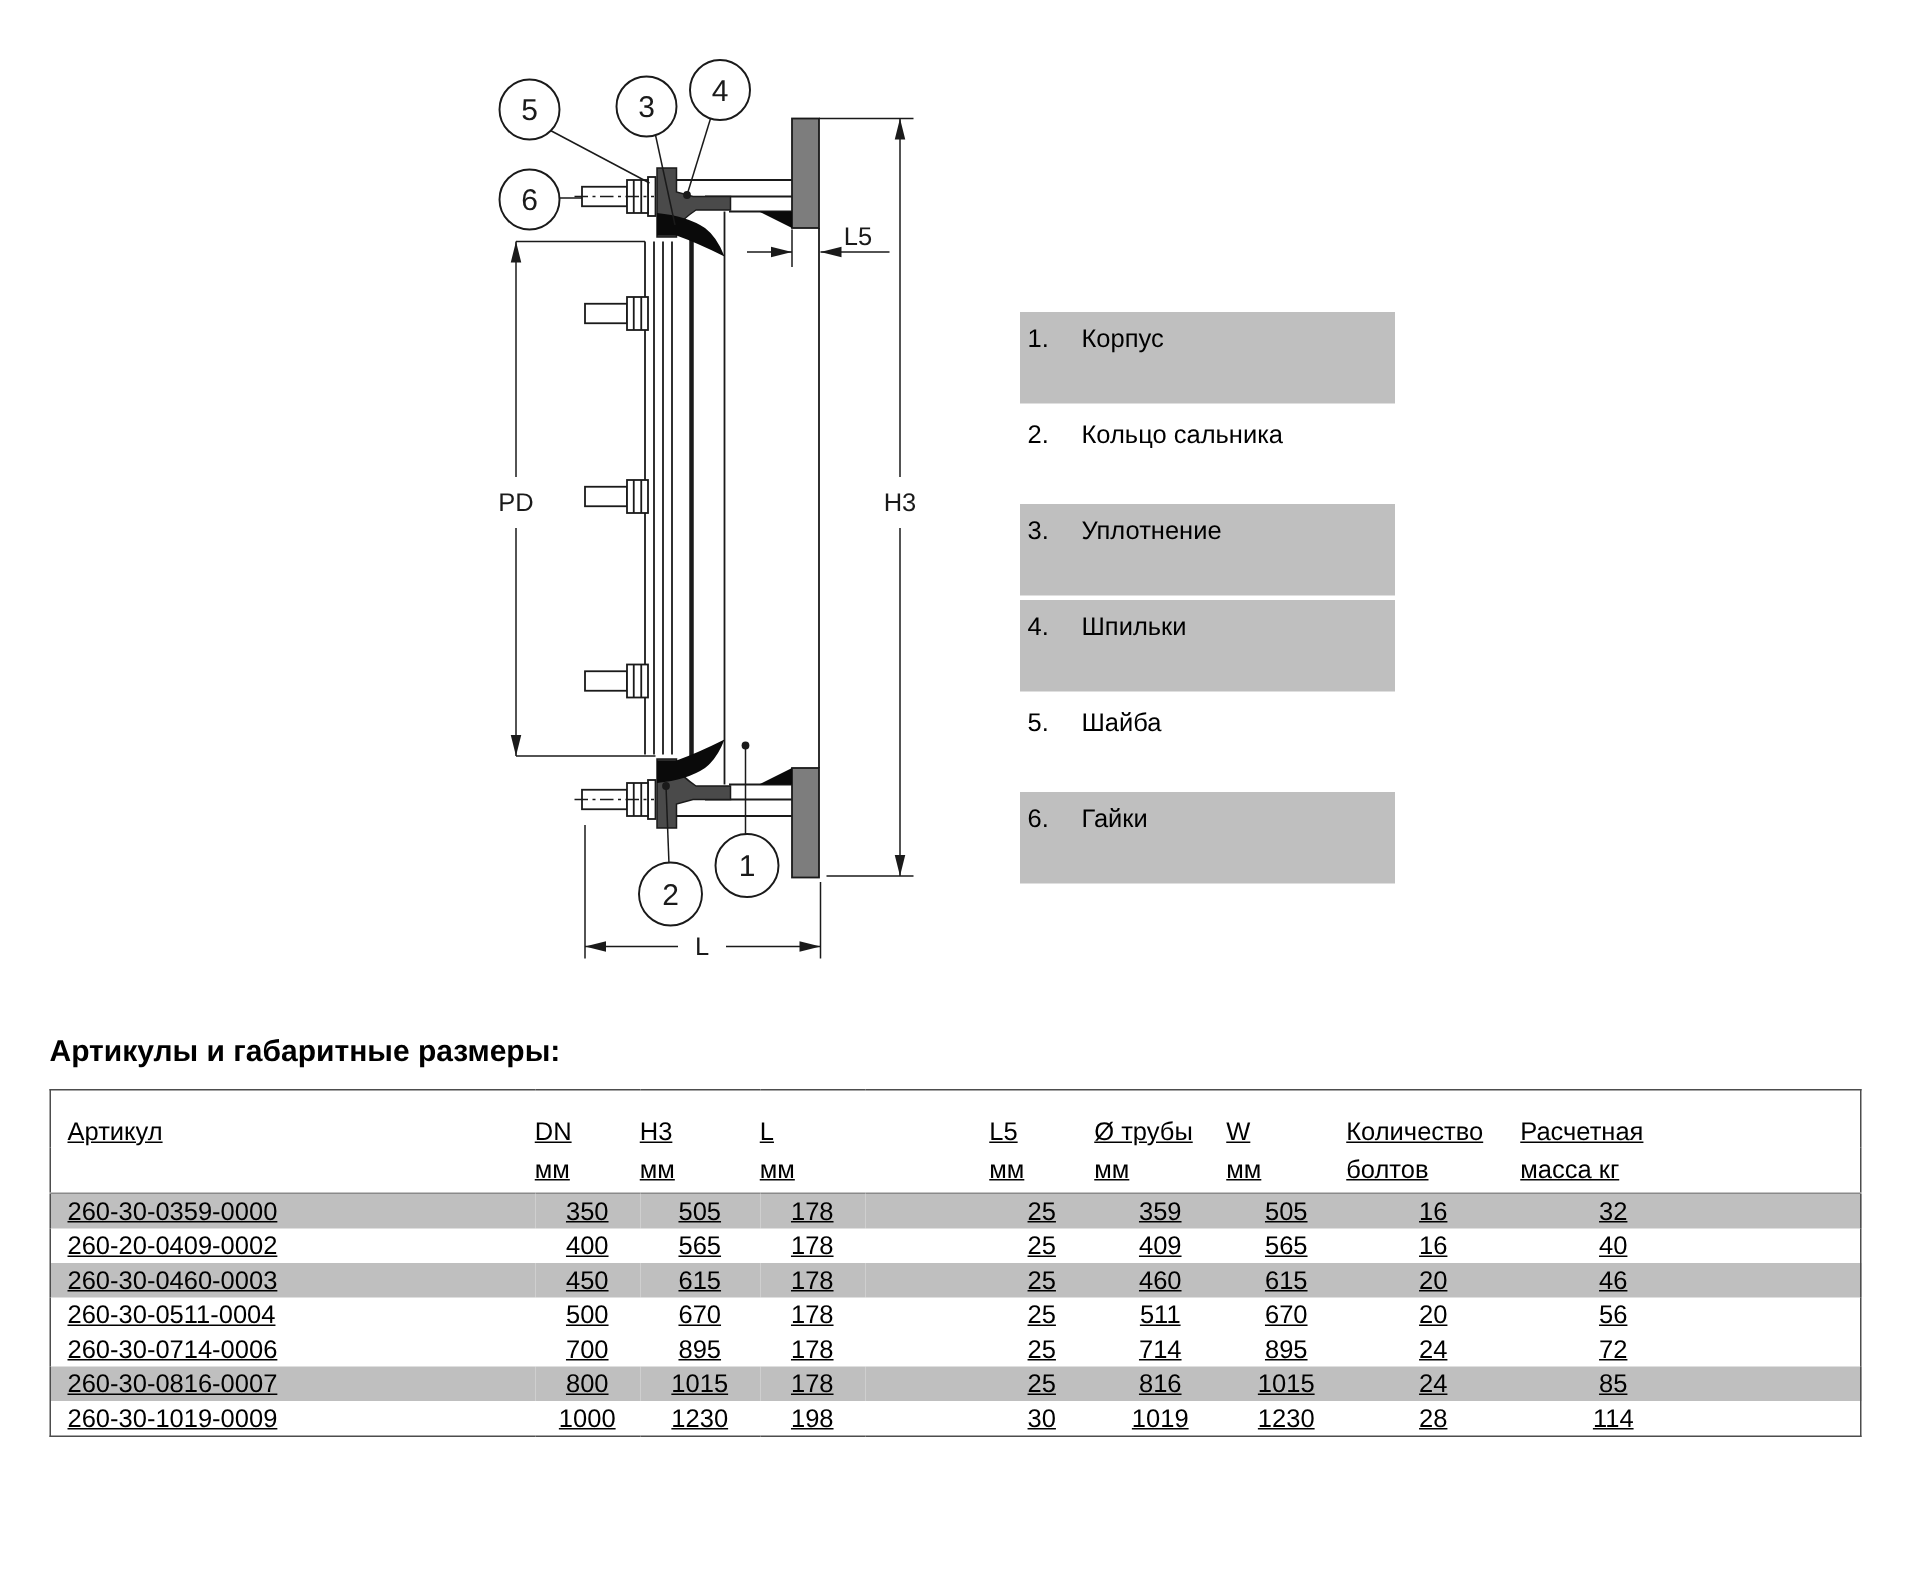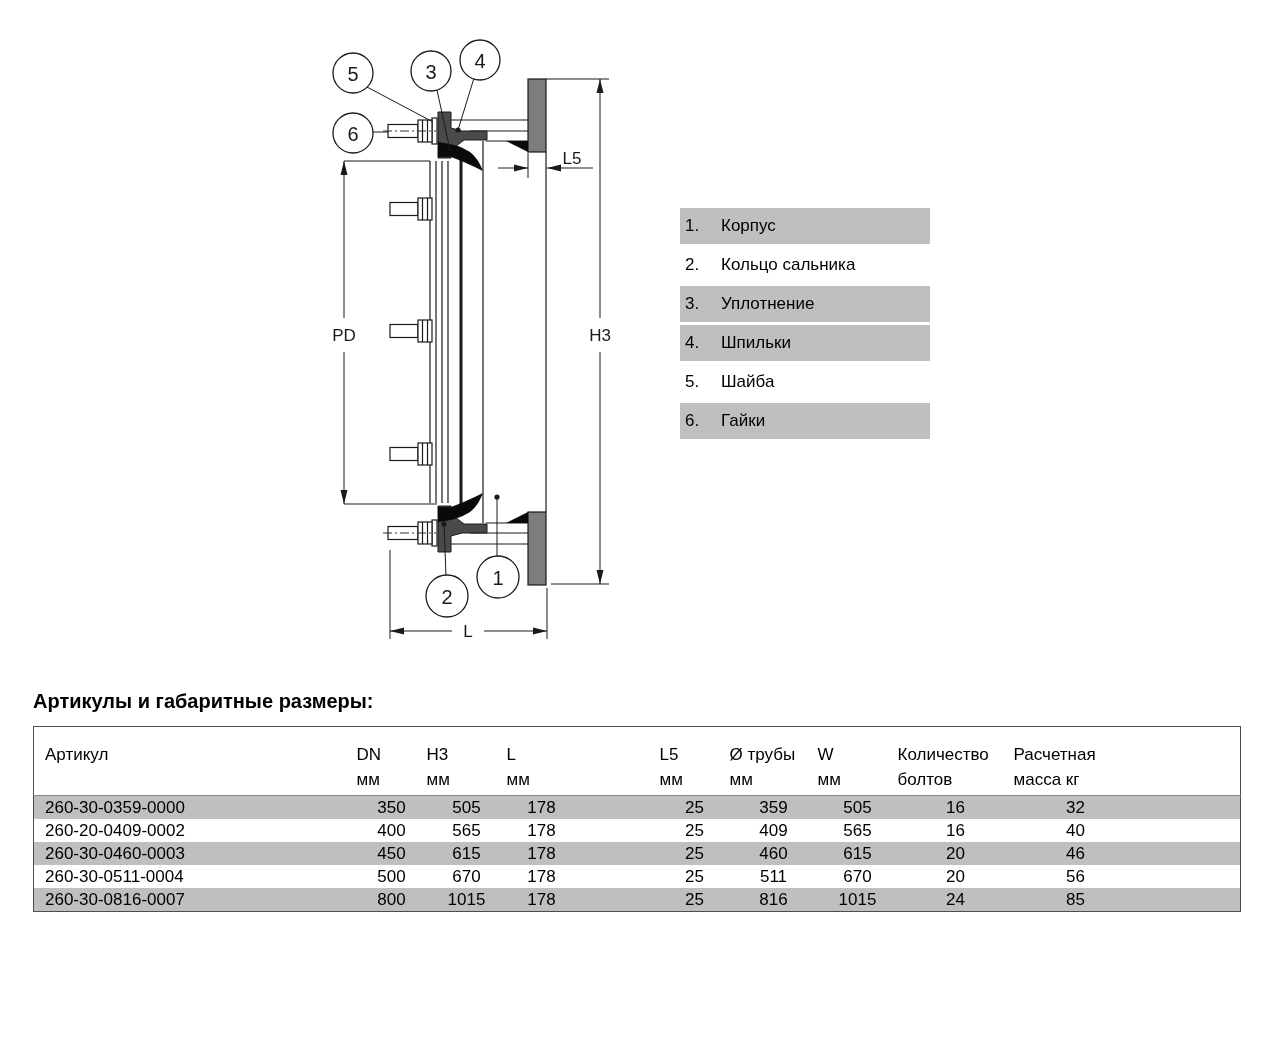--- a/index.html
+++ b/index.html
@@ -23,30 +23,30 @@
   .metal{fill:#fff;stroke:var(--line);stroke-width:1.2;}
   .co-circle{fill:#fff;stroke:var(--line);stroke-width:1.3;}
   .co-text{font:20px "Liberation Sans",sans-serif;fill:var(--line);
            text-anchor:middle;dominant-baseline:central;}
   .dim-text{font:17px "Liberation Sans",sans-serif;fill:var(--line);
             text-anchor:middle;dominant-baseline:central;}
   .dot{fill:var(--line);stroke:none;}
 
   
   #legend{position:absolute;left:680px;top:208px;width:250px;}
-  .legend-item{height:36px;margin-bottom:3px;box-sizing:border-box;
+  .legend-item{height:61px;margin-bottom:3px;box-sizing:border-box;
                padding:8px 0 0 5px;font-size:17px;}
   .legend-item.shaded{background:var(--legend-band);}
   .legend-num{display:inline-block;width:36px;}
 
   
   #table-section{position:absolute;left:33px;top:690px;width:1207px;}
   #table-title{font-size:20px;font-weight:bold;margin:0 0 13px 0;}
   table{border-collapse:collapse;table-layout:fixed;width:1207px;
-        font-size:17px;border:1px solid #4d4d4d;}
+        font-size:17px;border:1px solid #4d4d4d;text-decoration:underline;}
   th{font-weight:normal;text-align:left;padding:0;}
   thead tr.h-label th{height:32px;vertical-align:bottom;padding-top:6px;}
   thead tr.h-unit th{height:30px;vertical-align:middle;
                      border-bottom:1px solid #8a8a8a;}
   th.first,td.first{text-align:left;padding-left:11px;}
   td{height:23px;padding:0;text-align:center;line-height:23px;}
   tbody tr.odd{background:var(--zebra);}
 </style>
 </head>
 <body>
@@ -310,30 +310,56 @@
             <td>670</td>
             <td>178</td>
             <td></td>
             <td>25</td>
             <td>511</td>
             <td>670</td>
             <td>20</td>
             <td>56</td>
             <td></td>
           </tr>
+          <tr>
+            <td class="first">260-30-0714-0006</td>
+            <td>700</td>
+            <td>895</td>
+            <td>178</td>
+            <td></td>
+            <td>25</td>
+            <td>714</td>
+            <td>895</td>
+            <td>24</td>
+            <td>72</td>
+            <td></td>
+          </tr>
           <tr class="odd">
             <td class="first">260-30-0816-0007</td>
             <td>800</td>
             <td>1015</td>
             <td>178</td>
             <td></td>
             <td>25</td>
             <td>816</td>
             <td>1015</td>
             <td>24</td>
             <td>85</td>
             <td></td>
           </tr>
+          <tr>
+            <td class="first">260-30-1019-0009</td>
+            <td>1000</td>
+            <td>1230</td>
+            <td>198</td>
+            <td></td>
+            <td>30</td>
+            <td>1019</td>
+            <td>1230</td>
+            <td>28</td>
+            <td>114</td>
+            <td></td>
+          </tr>
         </tbody>
     </table>
   </div>
 
 </div>
 
 </body></html>

